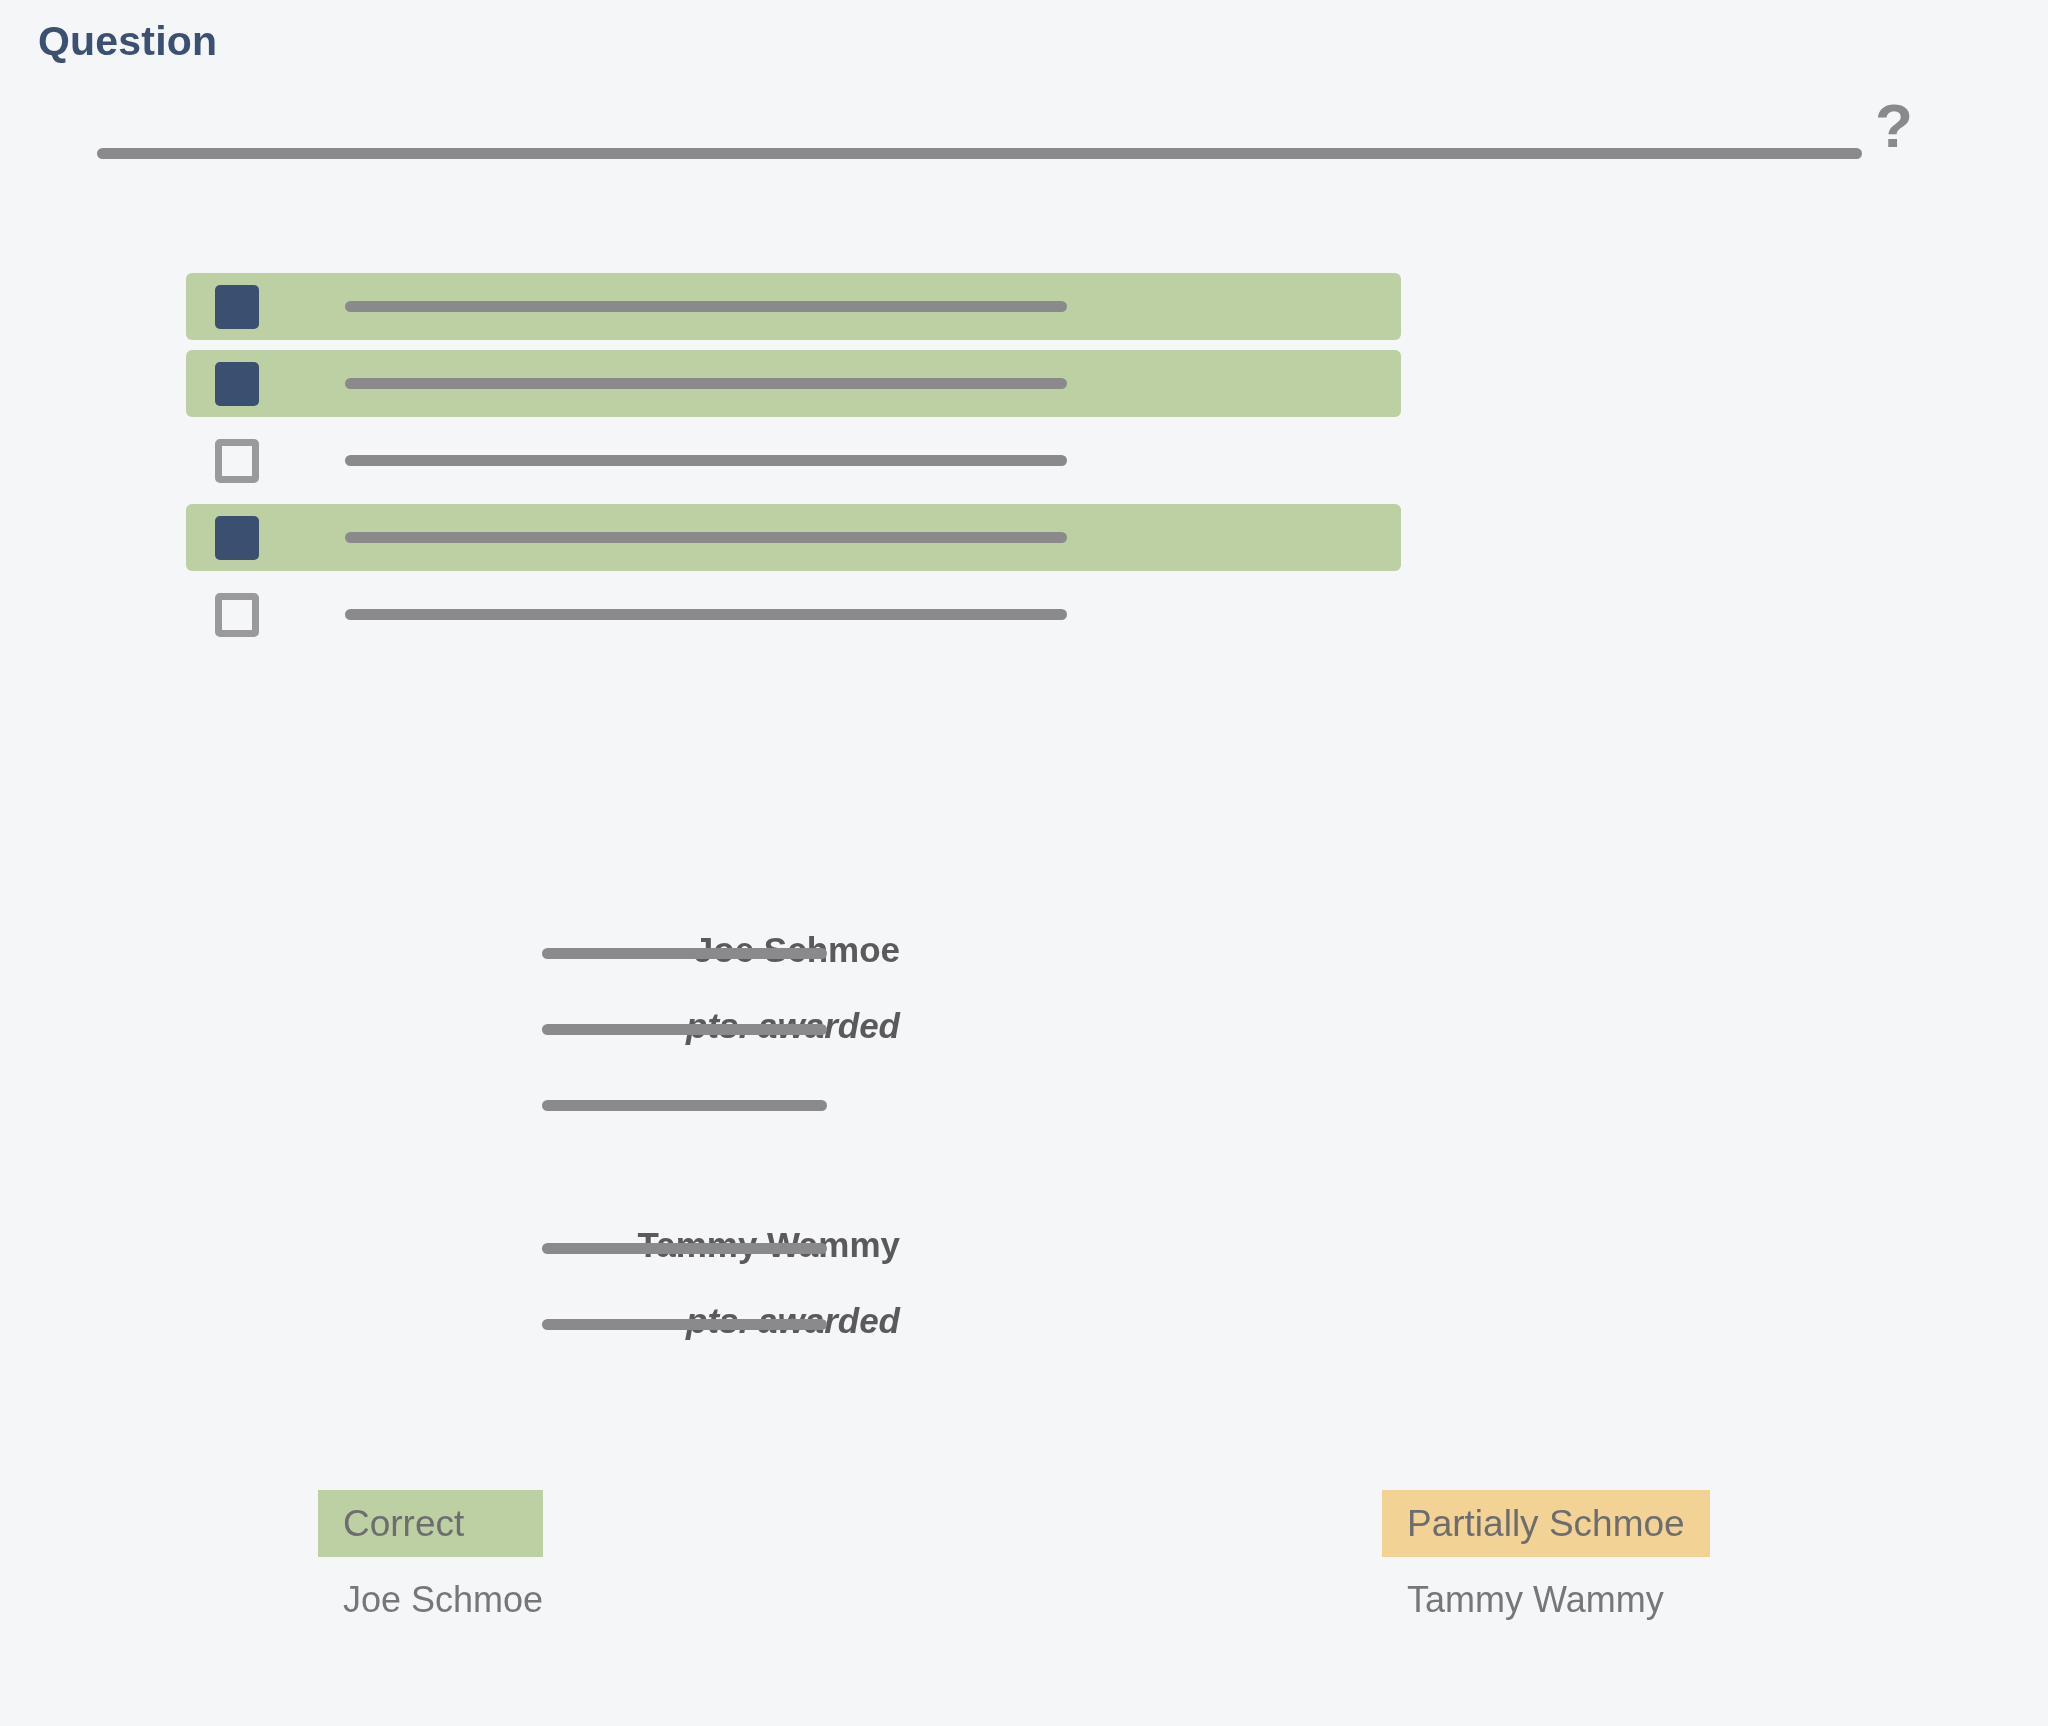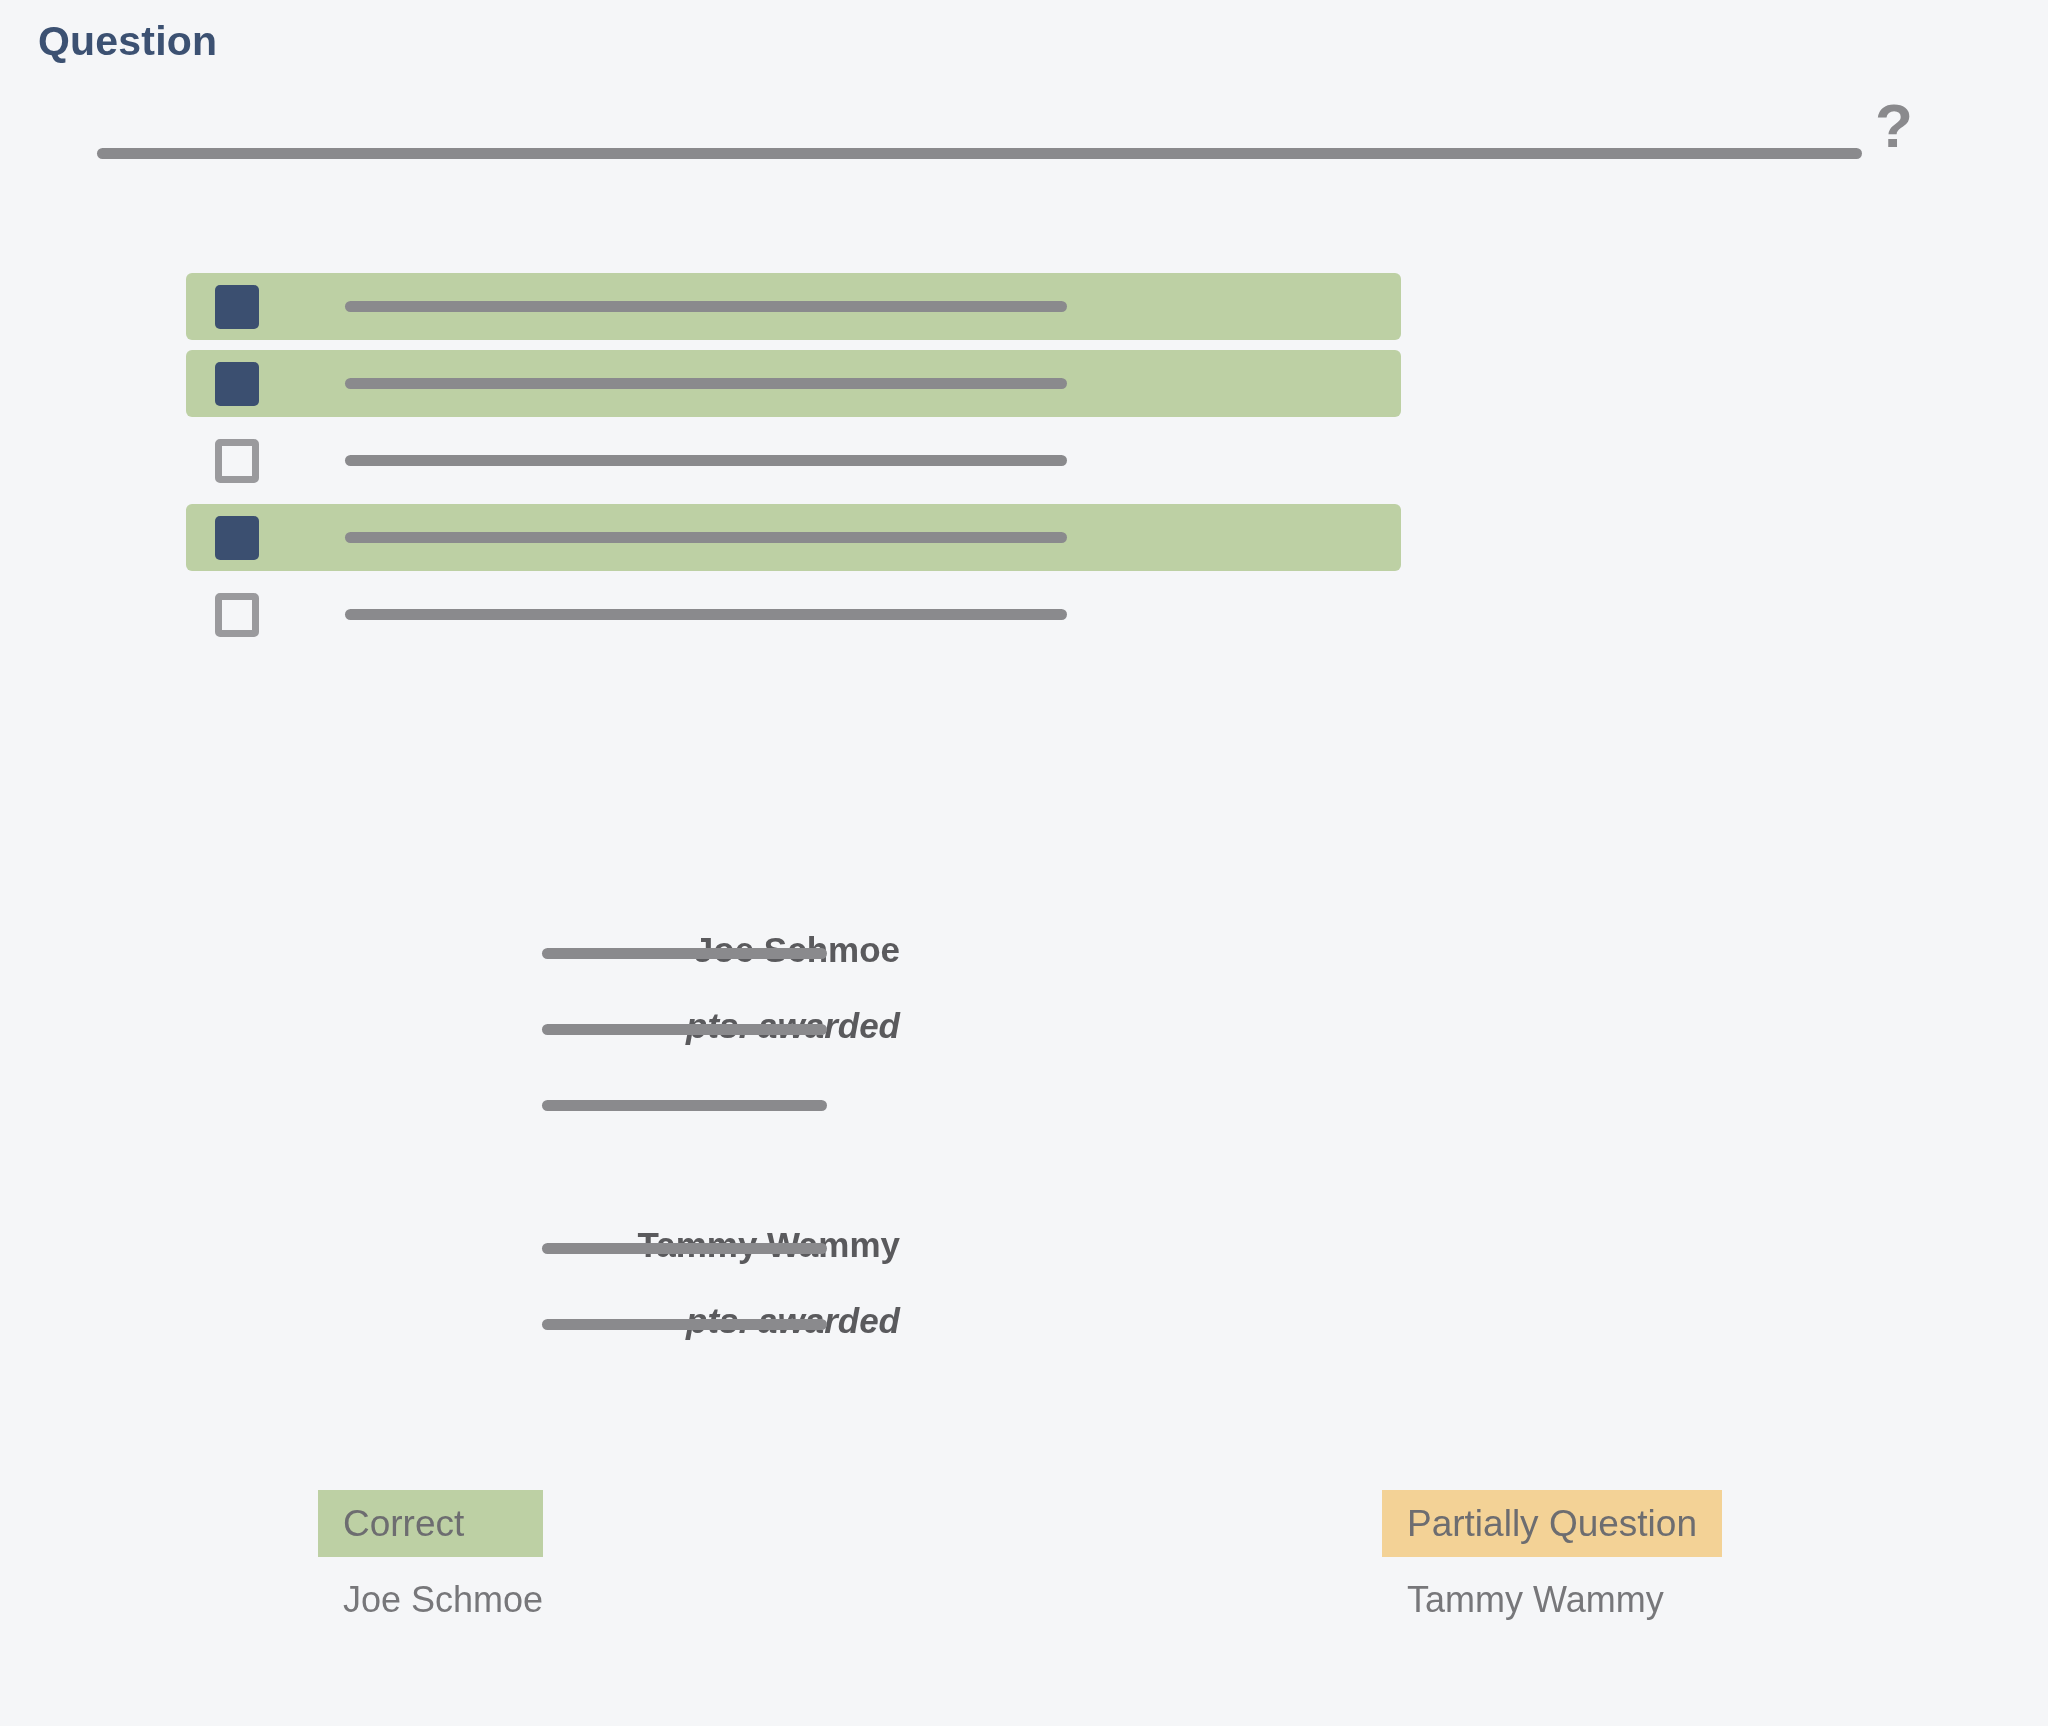--- a/index.html
+++ b/index.html
@@ -229,18 +229,18 @@
         <div class="sb-rule"></div>
       </div>
     </div>
 
   <div class="legend" id="legend">
       <div class="legend-item i0">
         <span class="legend-swatch" style="background: rgb(189, 208, 164);">Correct</span>
         <span class="legend-caption">Joe Schmoe</span>
       </div>
       <div class="legend-item i2">
-        <span class="legend-swatch" style="background: rgb(243, 210, 150);">Partially Question</span>
+        <span class="legend-swatch" style="background: rgb(243, 210, 150);">Partially Schmoe</span>
         <span class="legend-caption">Tammy Wammy</span>
       </div>
     </div>
 
 </div>
 
 </body></html>

